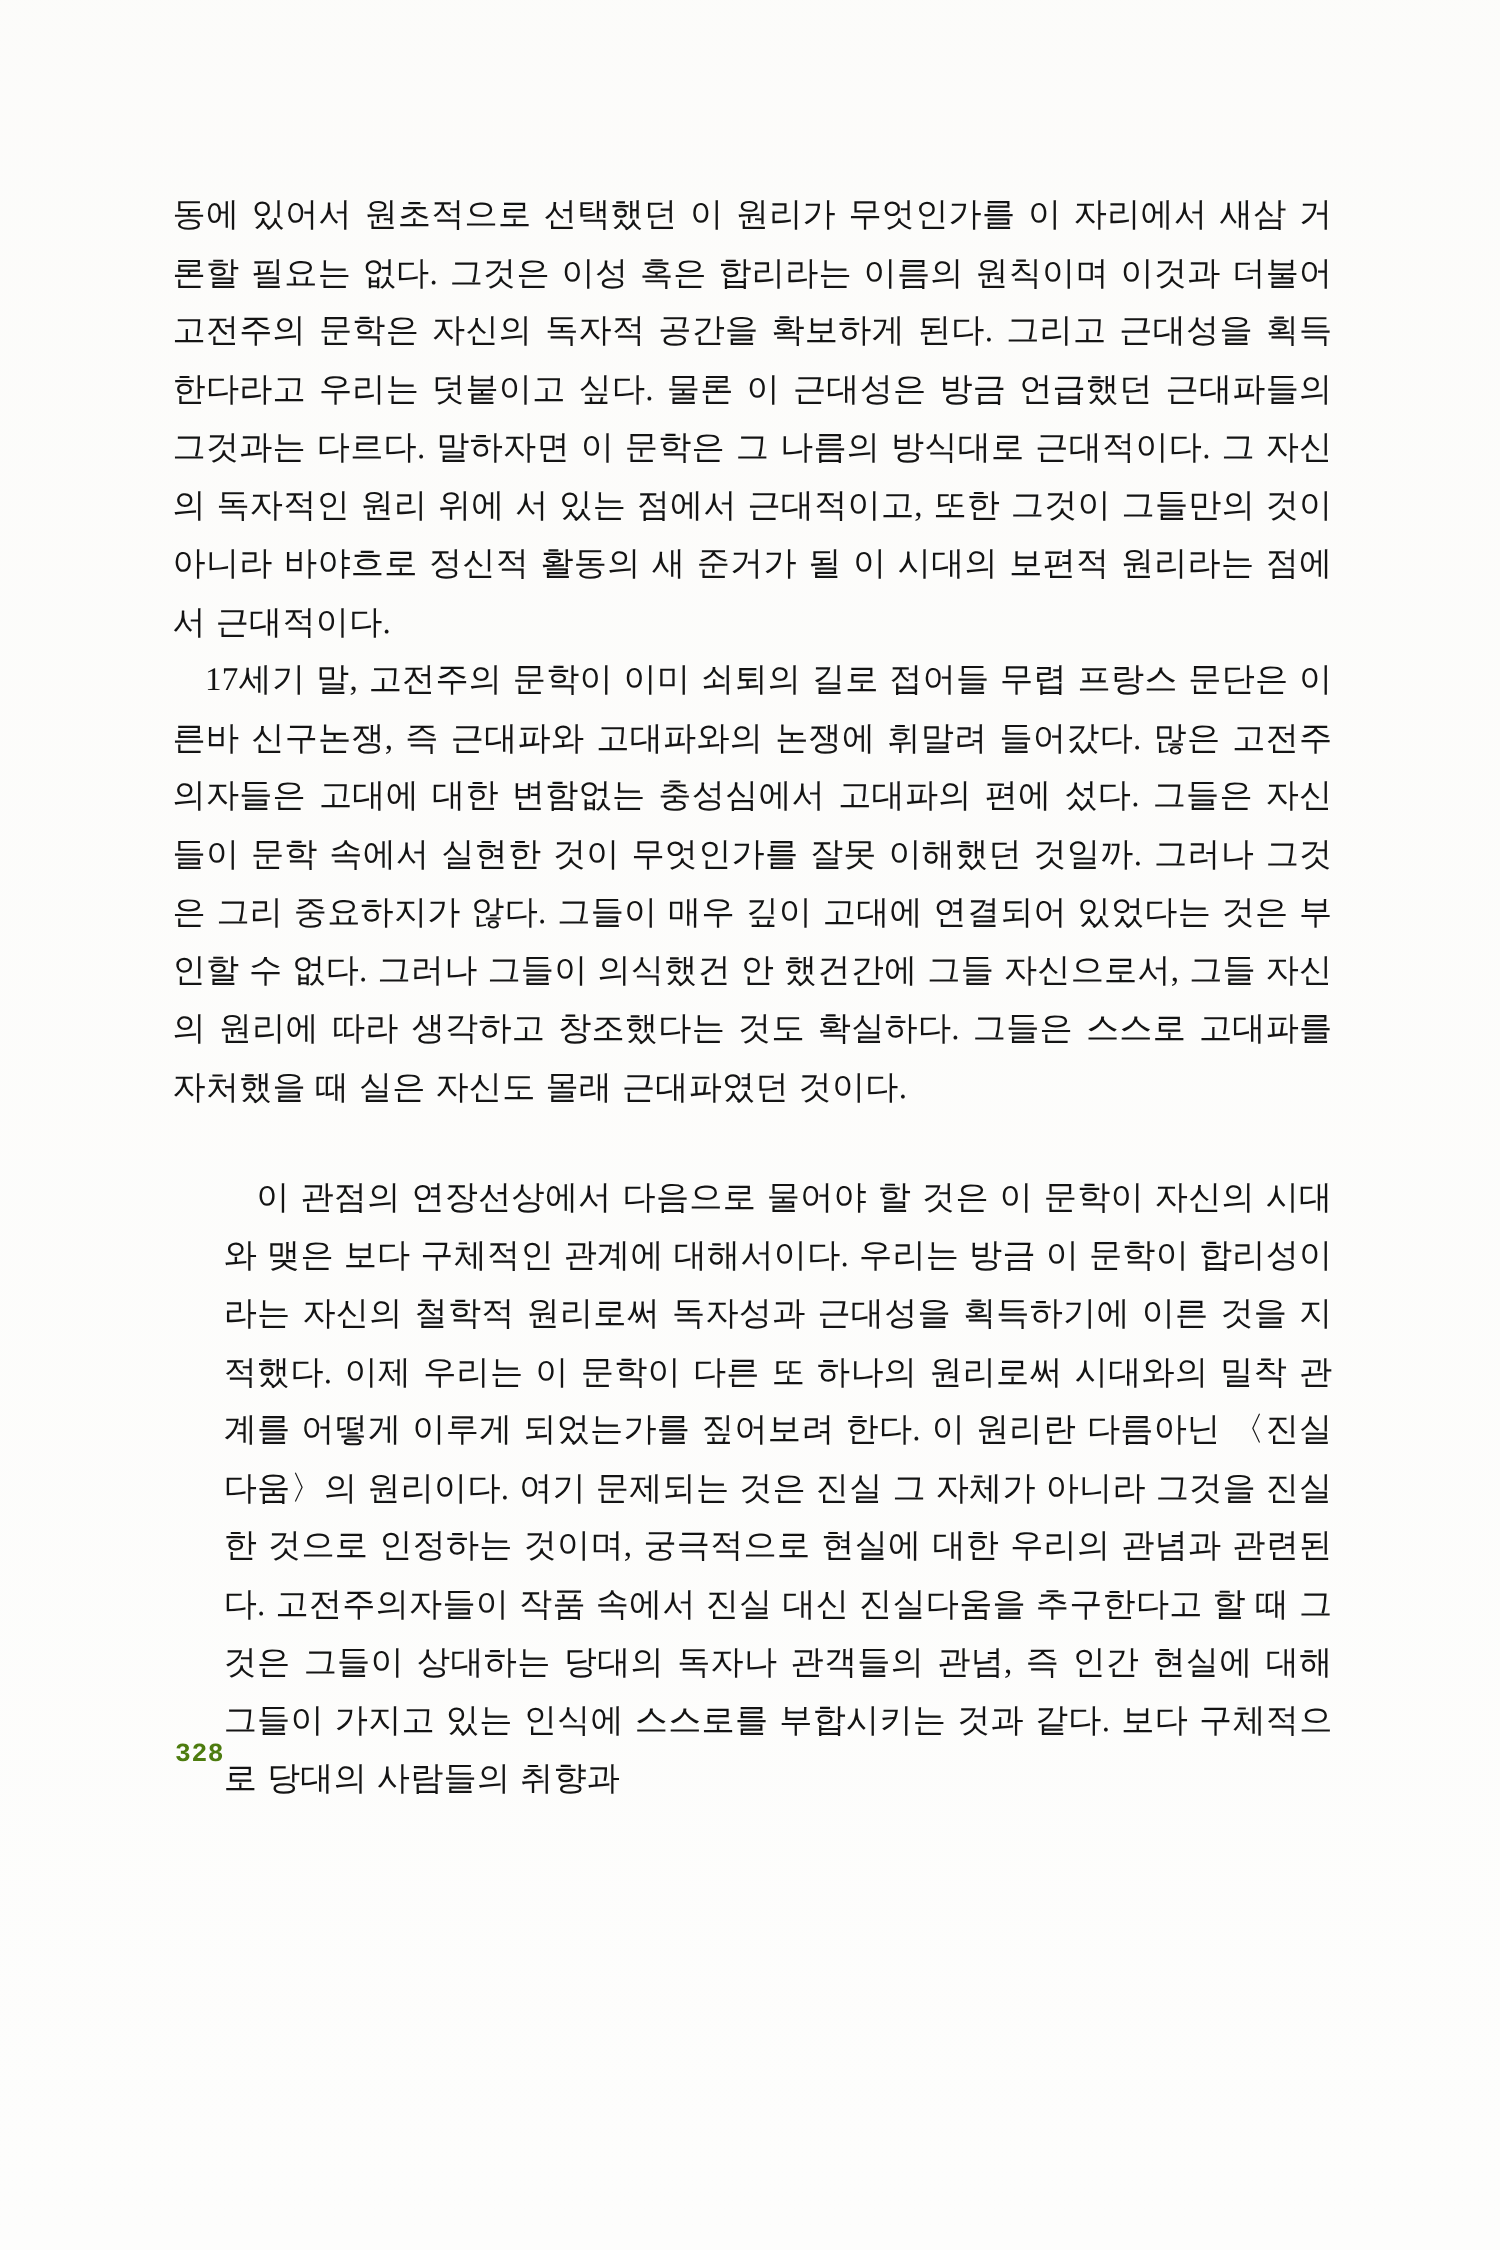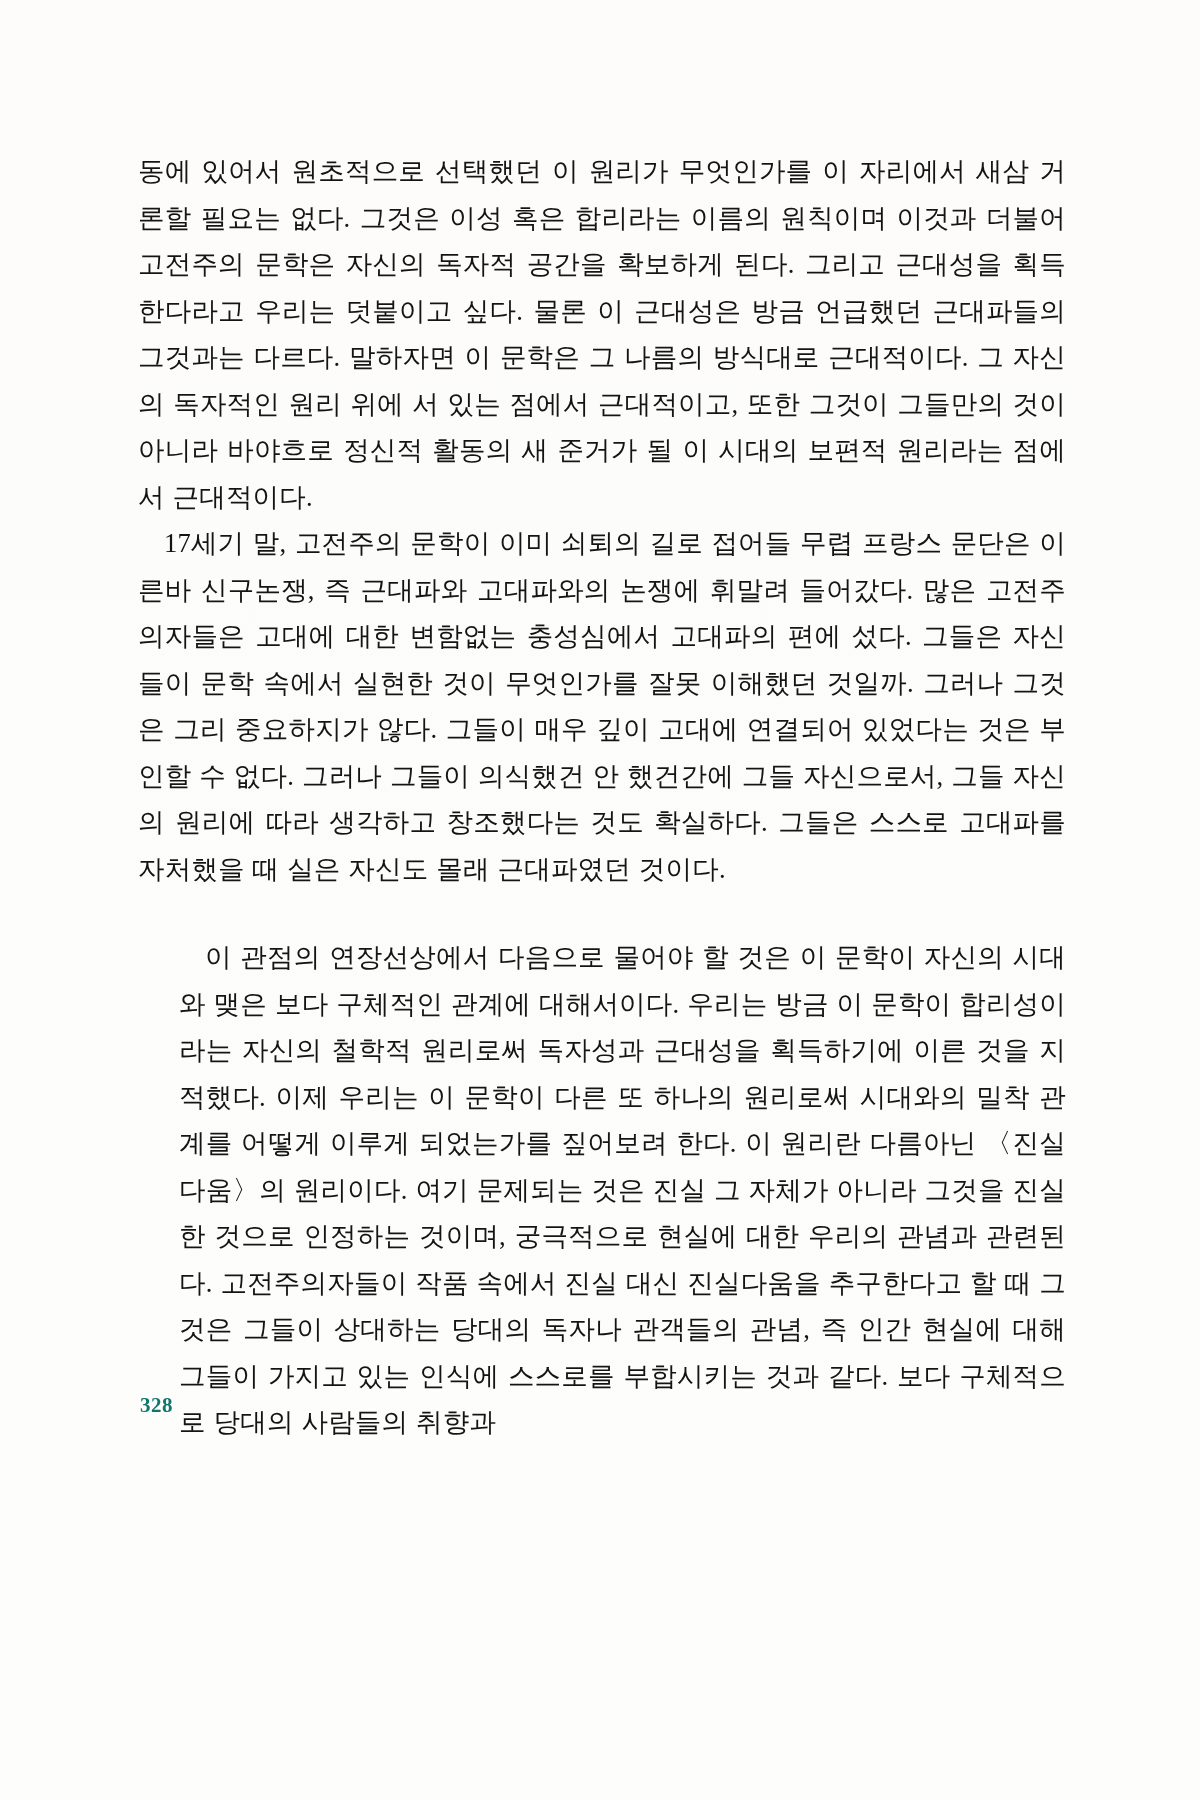--- a/index.html
+++ b/index.html
@@ -49,22 +49,22 @@
   .para.gap-before {
     margin-top: 42px;
     margin-left: 41px;
   }
   .page-number {
     position: absolute;
     left: 140px;
     top: 1393px;
     font-size: 21px;
     font-weight: bold;
-    font-family: Liberation Serif, serif;
-    color: #0f766e;
+    font-family: Liberation Mono, monospace;
+    color: #4d7c0f;
     letter-spacing: 0.5px;
   }
   
   .paper-tint {
     position: absolute;
     inset: 0;
     pointer-events: none;
     background: linear-gradient(180deg, rgba(250,249,246,0.35), rgba(255,255,255,0));
   }
 </style>

